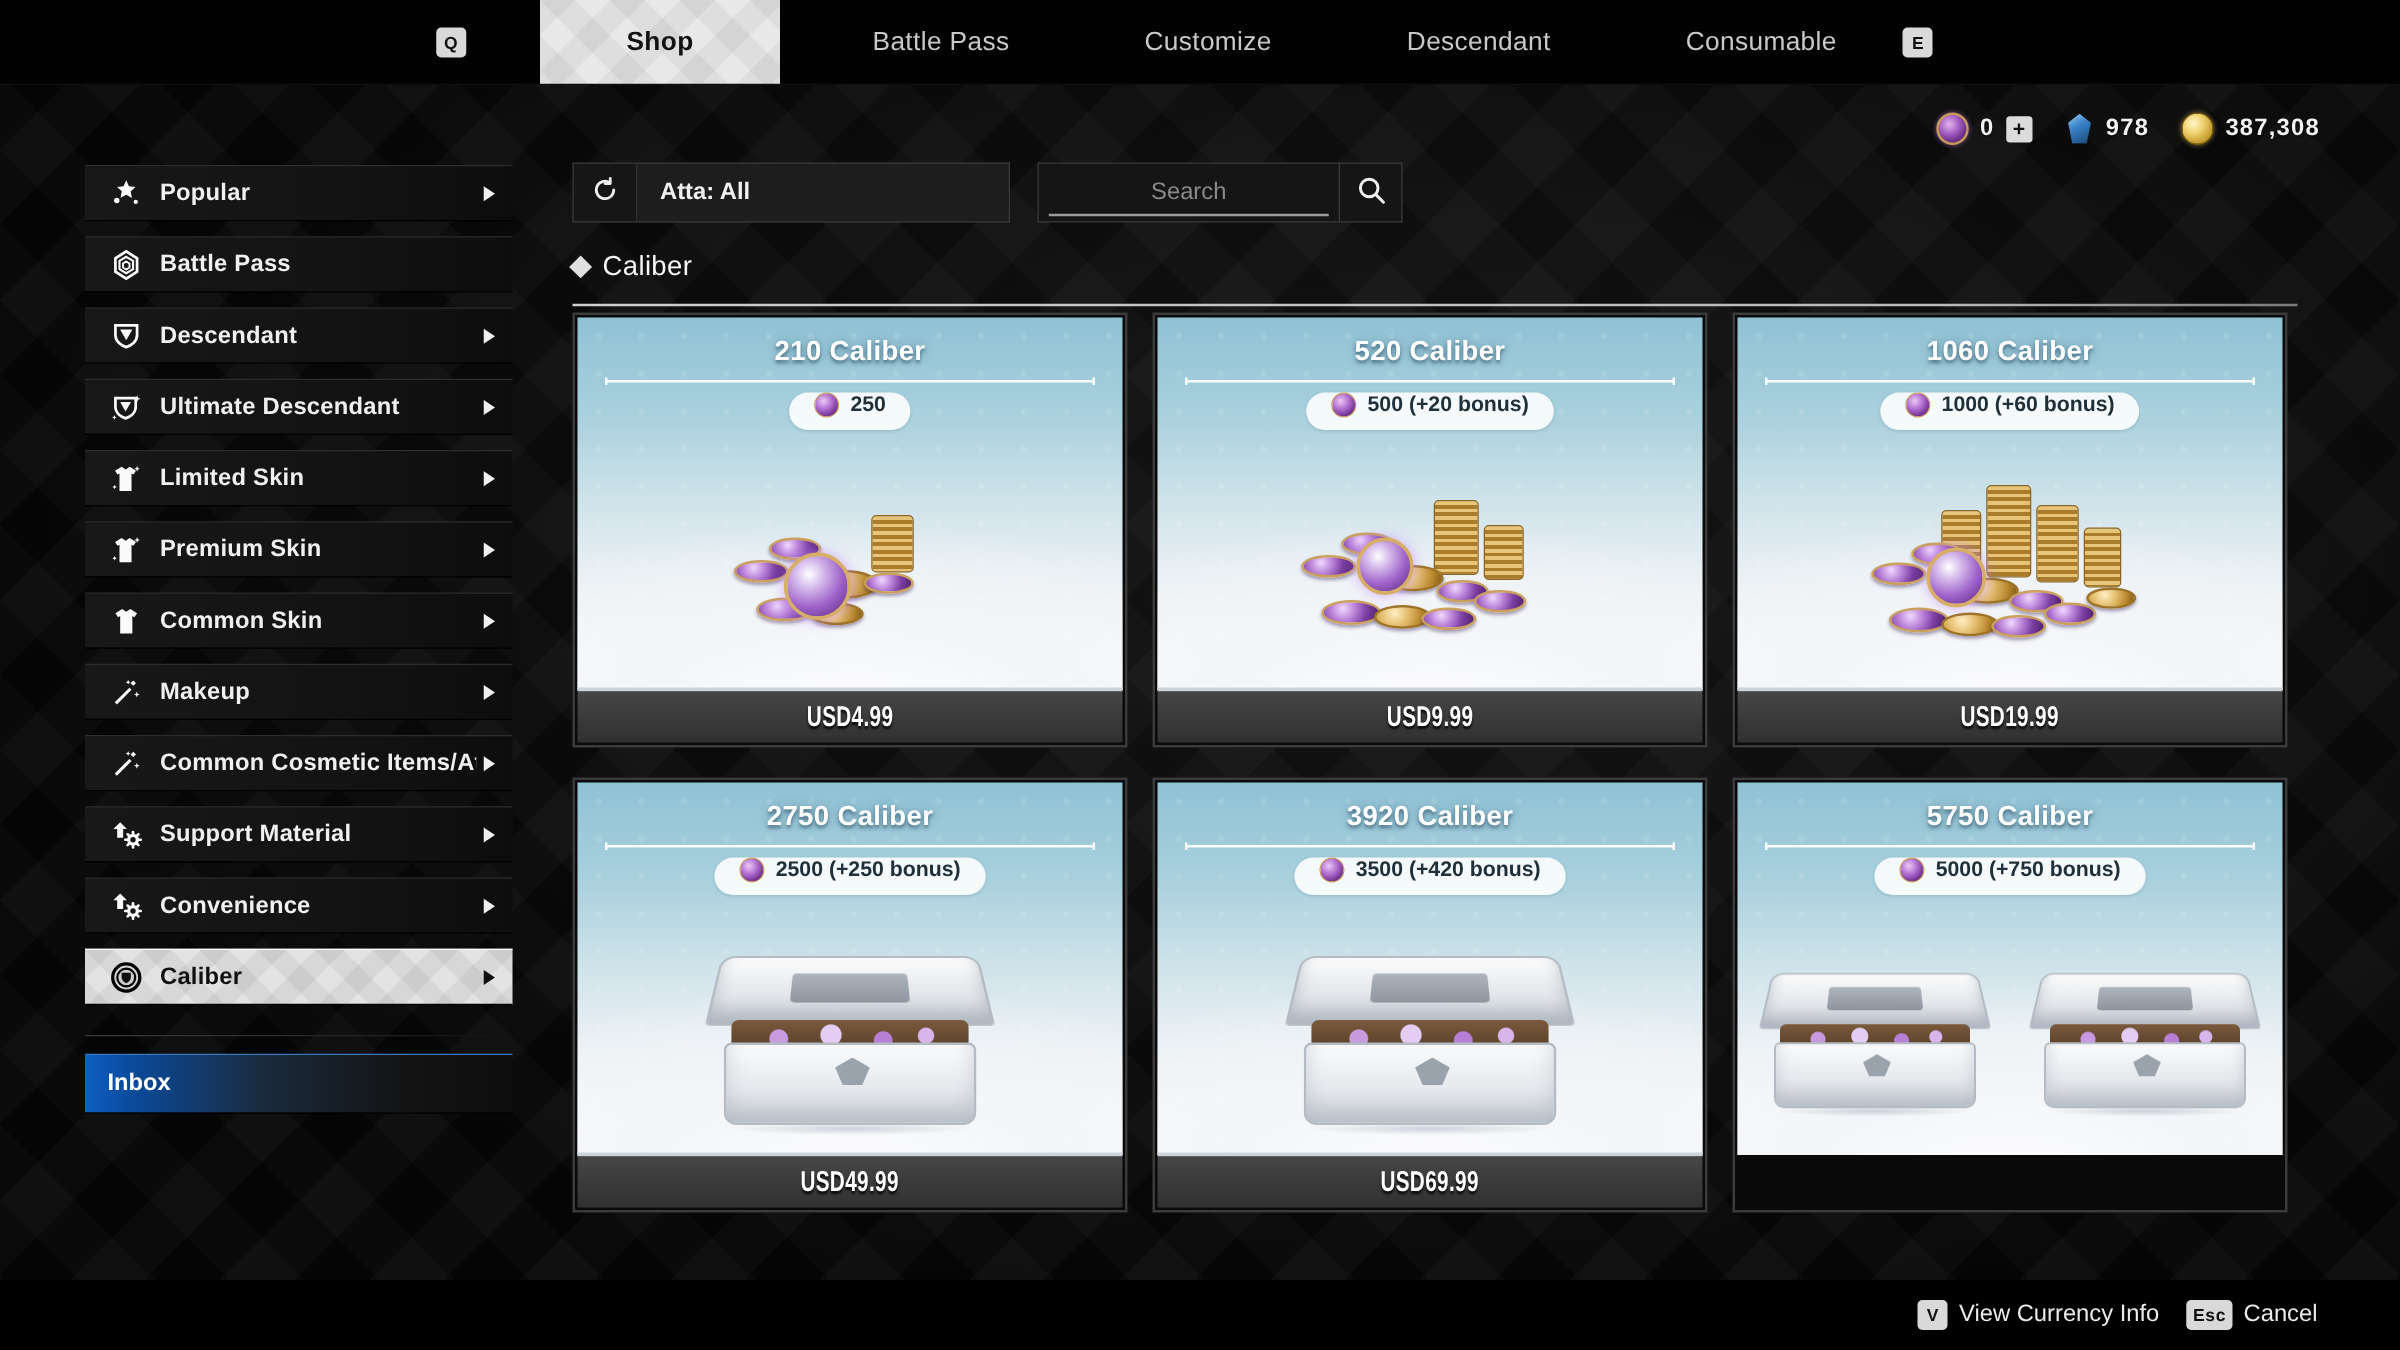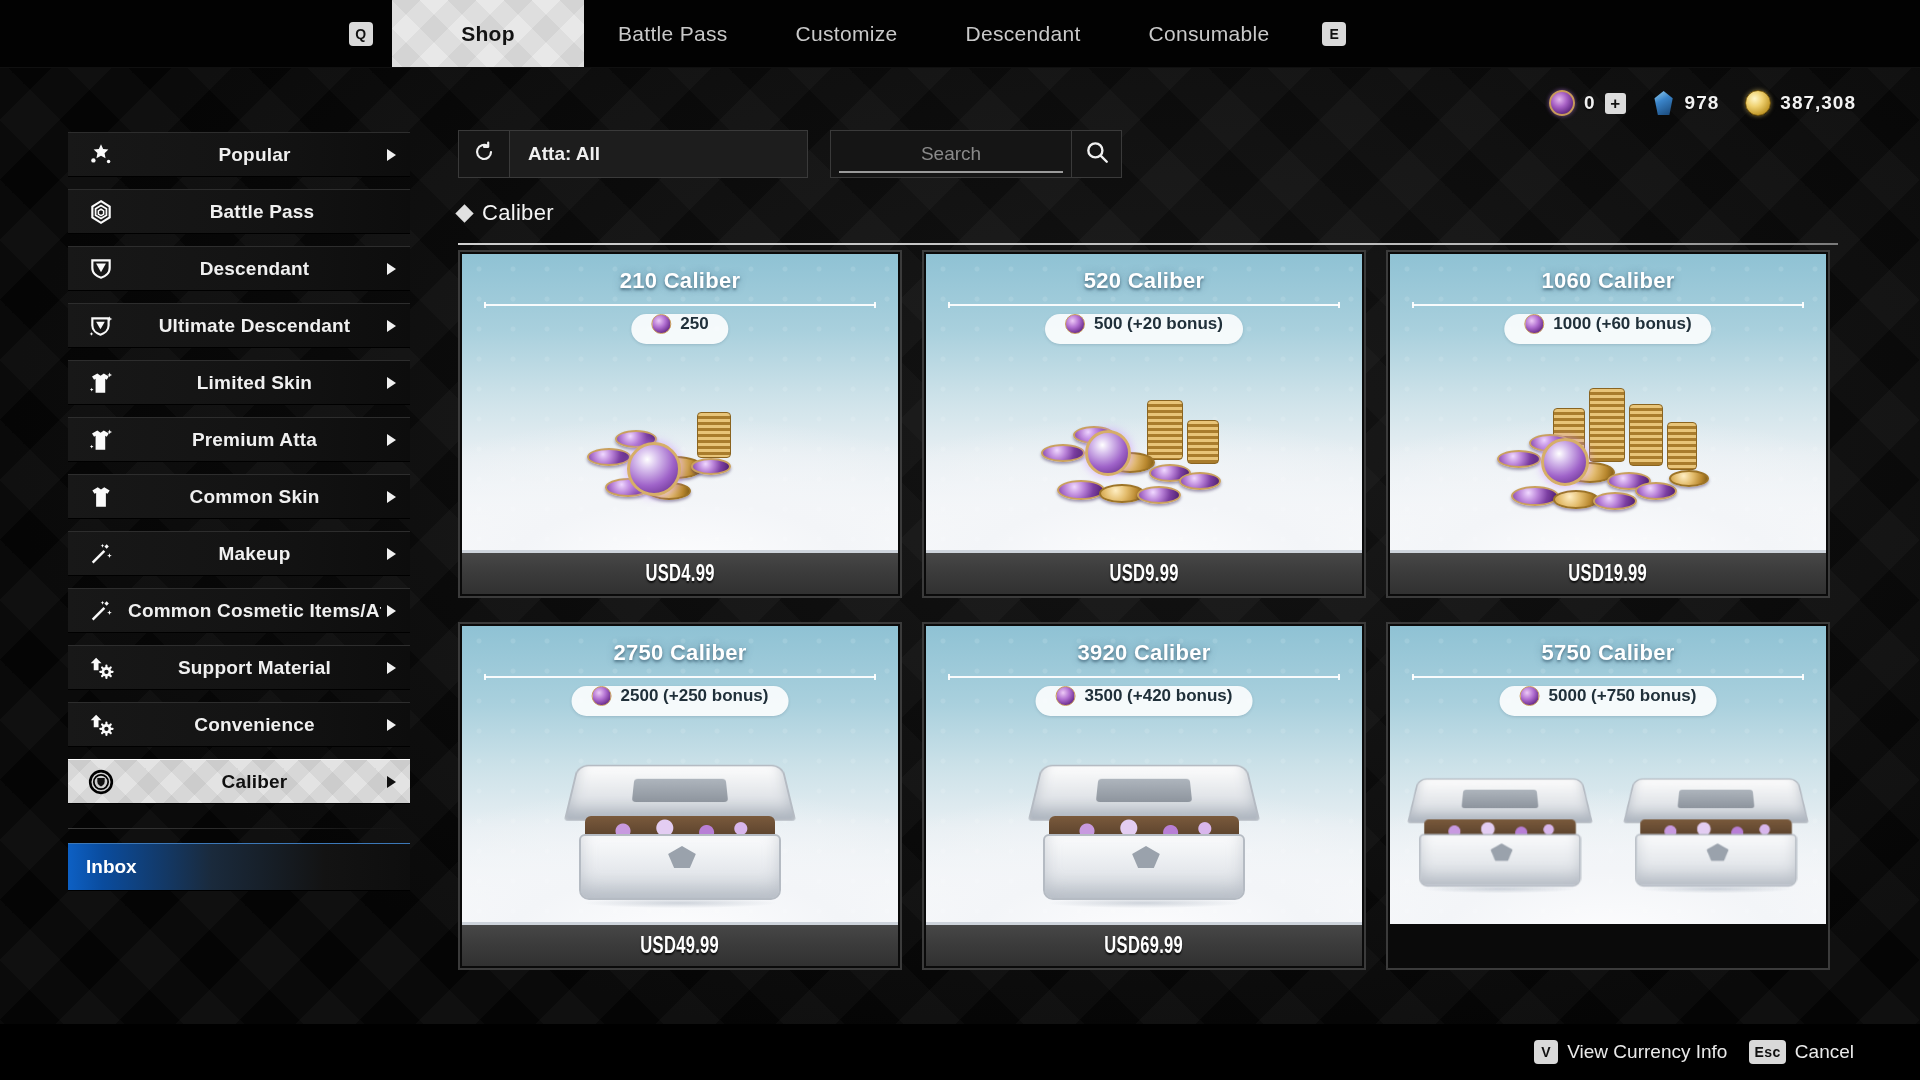--- a/index.html
+++ b/index.html
@@ -40,20 +40,21 @@
   }
   .nav-key-wrap { display: flex; align-items: center; justify-content: center; width: 62px; }
   .nav-tab {
     display: flex; align-items: center; justify-content: center;
     padding: 0 34px;
     font-size: 21px;
     color: #c9c9c9;
     letter-spacing: .3px;
     position: relative;
     white-space: nowrap;
+    margin-left: 40px;
   }
   .nav-tab.active {
     color: #121212;
     font-weight: 600;
     background-color: #e8e8e8;
     background-image:
       linear-gradient(135deg, rgba(0,0,0,0.045) 25%, transparent 25%, transparent 50%, rgba(0,0,0,0.045) 50%, rgba(0,0,0,0.045) 75%, transparent 75%),
       linear-gradient(45deg, rgba(0,0,0,0.045) 25%, transparent 25%, transparent 50%, rgba(0,0,0,0.045) 50%, rgba(0,0,0,0.045) 75%, transparent 75%);
     background-size: 56px 56px, 56px 56px;
     min-width: 192px;
@@ -94,21 +95,20 @@
     width: 26px; height: 26px; border-radius: 50%;
     background: radial-gradient(circle at 36% 32%, #fff7c9 0%, #f0d272 35%, #c49b2c 72%, #8b6a11 100%);
     border: 1px solid #7a5c10;
     box-shadow: 0 0 4px rgba(240,210,110,.5);
   }
 
   
   .sidebar {
     position: absolute; left: 68px; top: 132px;
     width: 342px;
-    text-align: center;
   }
   .side-item {
     position: relative;
     height: 45px; margin-bottom: 12px;
     display: flex; align-items: center;
     padding: 0 14px 0 18px;
     background: linear-gradient(90deg, #181818 0%, #131313 60%, #0d0d0d 100%);
     border-top: 1px solid #2d2d2d;
     border-bottom: 1px solid #000;
     overflow: hidden;
@@ -506,21 +506,21 @@
           <span class="chev"></span>
         </div>
         <div class="side-item">
           <span class="s-ico">
             <svg viewBox="0 0 24 24">
               <path d="M8.6 3.2l3 2 3-2 4.6 2.8-1.9 2.9-1.4-.8V21H7V8.1l-1.4.8L3.7 6z"></path>
               <path d="M20 2.4l.6 1.6 1.6.6-1.6.6L20 6.8l-.6-1.6-1.6-.6 1.6-.6z"></path>
               <path d="M3.4 16.4l.5 1.2 1.2.5-1.2.5-.5 1.2-.5-1.2L1.7 18l1.2-.5z"></path>
             </svg>
           </span>
-          <span class="s-label">Premium Atta</span>
+          <span class="s-label">Premium Skin</span>
           <span class="chev"></span>
         </div>
         <div class="side-item">
           <span class="s-ico">
             <svg viewBox="0 0 24 24">
               <path d="M9 3l3 2 3-2 5 3-2 3-1.5-.8V21h-9V8.2L6 9 4 6z"></path>
             </svg>
           </span>
           <span class="s-label">Common Skin</span>
           <span class="chev"></span>

